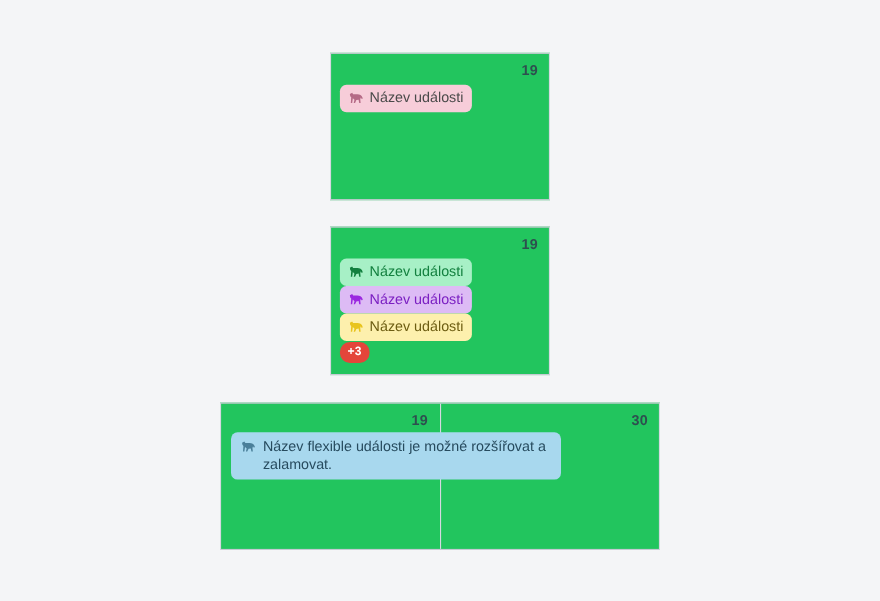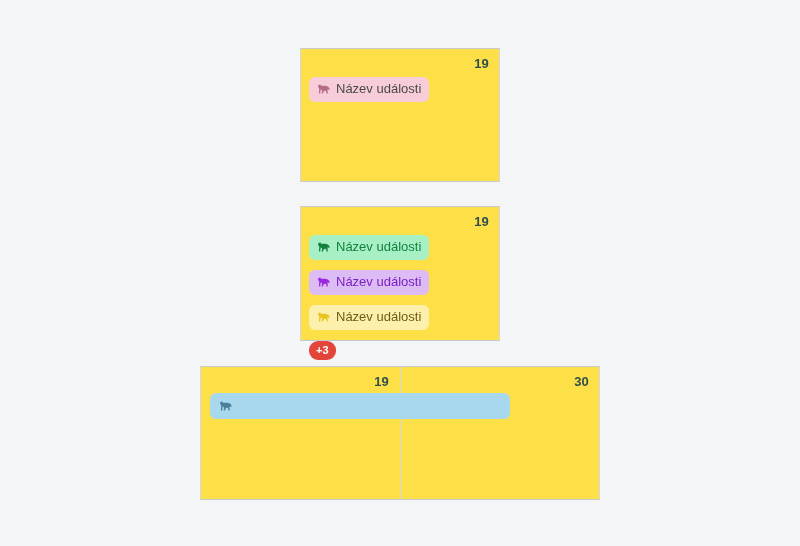--- a/index.html
+++ b/index.html
@@ -12,21 +12,21 @@
     background: #f4f5f7;
     font-family: "Liberation Sans", sans-serif;
     overflow: hidden;
     position: relative;
     -webkit-font-smoothing: antialiased;
   }
 
   
   .card {
     position: absolute;
-    background: #fde047;
+    background: #22c55e;
     box-sizing: border-box;
     border-top: 1px solid #c6cad3;
     border-right: 1px solid #d5d8e0;
     border-bottom: 1px solid #c6cad3;
     border-left: 1px solid #d5d8e0;
   }
 
   .card-1 { left: 300px; top: 48px;  width: 200px; height: 134px; }
   .card-2 { left: 300px; top: 206px; width: 200px; height: 135px; }
   .card-3 { left: 200px; top: 366px; width: 400px; height: 134px; }
@@ -51,21 +51,21 @@
     right: 8px;
   }
 
   
   .event {
     display: flex;
     align-items: flex-start;
     box-sizing: border-box;
     border-radius: 6px;
     padding: 4px 10px 5px 8px;
-    margin-bottom: 10px;
+    margin-bottom: 0;
     font-size: 13px;
     line-height: 16px;
     max-width: 120px;
     width: max-content;
   }
   .event .ev-icon {
     flex: 0 0 auto;
     width: 14px;
     height: 14px;
     margin-right: 5px;
@@ -190,14 +190,15 @@
 
   <div class="day-num left-col">19</div>
   <div class="day-num right-col">30</div>
 
   <div class="flex-event">
     <span class="ev-icon">
       <svg viewBox="0 0 16 16" width="14" height="14" aria-hidden="true">
         <path fill="#4a7f99" d="M1.2 4.0 L3.6 2.6 L4.6 4.2 L9.0 4.2 C11.4 4.2 13.6 5.3 14.2 7.3 L14.6 8.8 L13.2 9.0 L12.6 7.6 L12.0 9.4 L12.4 13.2 L10.9 13.2 L10.3 9.9 L8.0 10.3 L6.6 13.2 L5.2 13.2 L6.0 10.0 L4.3 8.4 L3.6 13.2 L2.2 13.2 L2.6 7.4 L1.6 6.2 Z"></path>
       </svg>
     </span>
+    <span class="ev-label">Název flexible události je možné rozšířovat a zalamovat.</span>
   </div>
 </div>
 
 </body></html>

